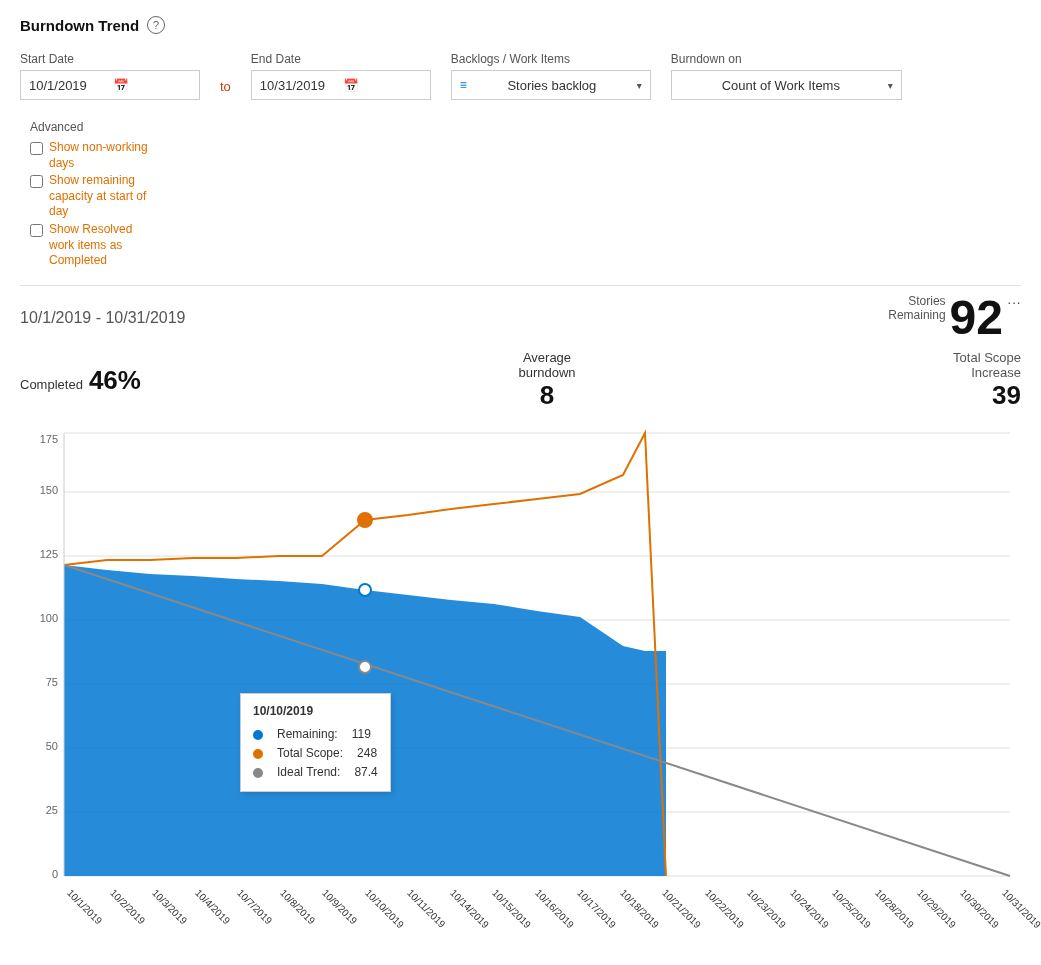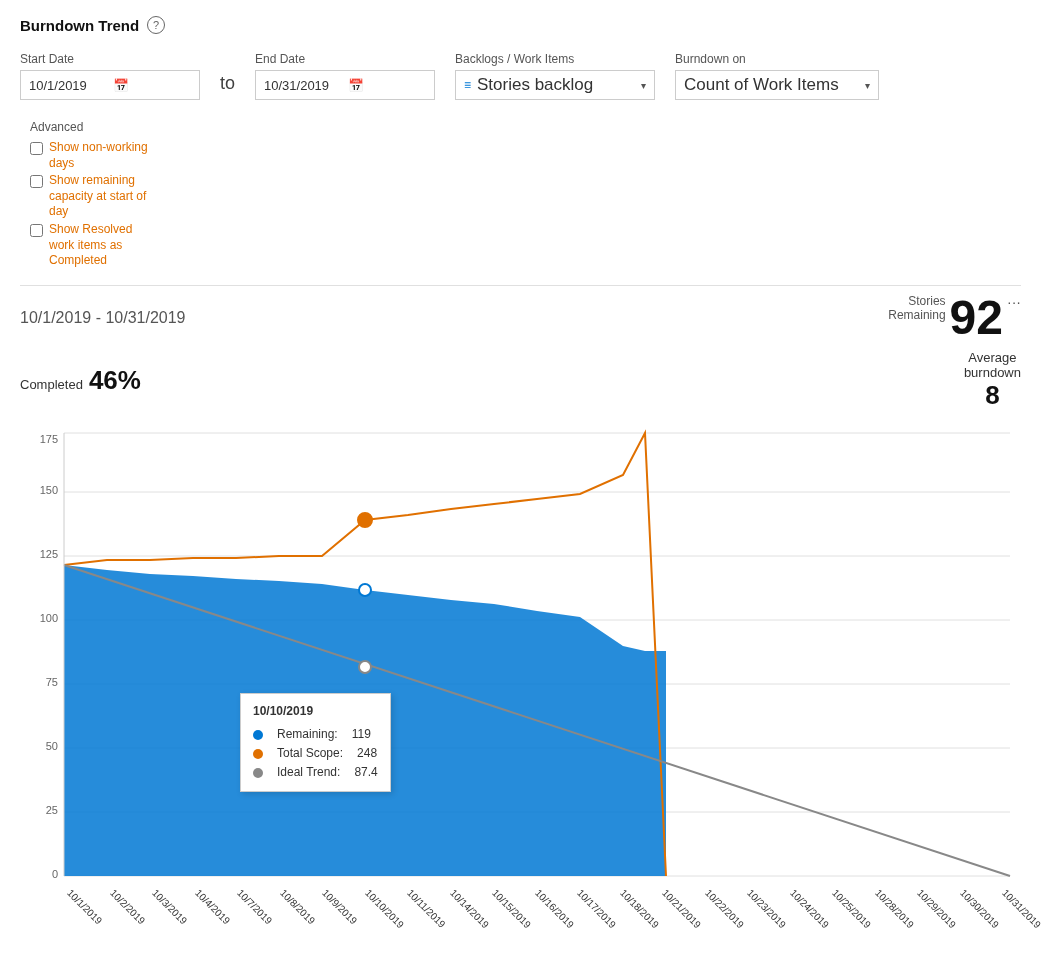--- a/index.html
+++ b/index.html
@@ -13,27 +13,27 @@
 
     .controls-row { display: flex; align-items: flex-start; gap: 20px; margin-bottom: 16px; flex-wrap: wrap; }
 
     .control-group { display: flex; flex-direction: column; gap: 4px; }
     .control-label { font-size: 12px; color: #555; font-weight: 400; }
 
     .date-input { display: flex; align-items: center; border: 1px solid #ccc; padding: 4px 8px; height: 30px; width: 180px; background: #fff; gap: 6px; cursor: pointer; }
     .date-input span { font-size: 13px; flex: 1; }
     .cal-icon { font-size: 14px; color: #555; }
 
-    .to-label { align-self: flex-end; margin-bottom: 6px; font-size: 18px; color: #404040; }
+    .to-label { align-self: flex-end; margin-bottom: 6px; font-size: 13px; color: #c2410c; }
 
     .dropdown { display: flex; align-items: center; border: 1px solid #ccc; padding: 4px 8px; height: 30px; background: #fff; gap: 6px; cursor: pointer; }
     .dropdown.backlog { width: 200px; }
-    .dropdown.burndown { width: 204px; }
+    .dropdown.burndown { width: 231px; }
     .dropdown-icon-blue { color: #0078d4; font-size: 12px; }
-    .dropdown-text { font-size: 17px; flex: 1; }
+    .dropdown-text { font-size: 13px; flex: 1; text-align: center; }
     .chevron { font-size: 10px; color: #555; }
 
     .advanced-group { display: flex; flex-direction: column; gap: 2px; margin-left: 10px; }
     .advanced-label { font-size: 12px; color: #555; margin-bottom: 4px; }
     .checkbox-row { display: flex; align-items: flex-start; gap: 6px; }
     .checkbox-row input[type="checkbox"] { margin-top: 2px; width: 13px; height: 13px; cursor: pointer; }
     .checkbox-text { font-size: 12px; color: #e07000; line-height: 1.3; max-width: 110px; }
 
     .stats-bar { display: flex; align-items: center; justify-content: space-between; padding: 8px 0 4px 0; border-top: 1px solid #e0e0e0; margin-top: 8px; }
     .date-range { font-size: 16px; color: #555; }
@@ -130,20 +130,24 @@
   </div>
 
   <div class="metrics-row">
     <div class="metric-inline">
       <span style="font-size:13px;color:#333;">Completed</span>
       <span style="font-size:26px;font-weight:600;color:#111;">46%</span>
     </div>
     <div style="display:flex;flex-direction:column;align-items:center;">
       <span style="font-size:13px;color:#333;text-align:center;">Average<br>burndown</span>
       <span style="font-size:26px;font-weight:600;color:#111;">8</span>
+    </div>
+    <div class="total-scope">
+      <span style="font-size:13px;color:#555;text-align:right;">Total Scope<br>Increase</span>
+      <span style="font-size:26px;font-weight:600;color:#111;">39</span>
     </div>
   </div>
 
   <div style="position:relative;">
     <svg width="1001" height="470" style="display:block;">
 
       <text x="38" y="455" font-size="11" fill="#666" text-anchor="end">0</text>
       <text x="38" y="391" font-size="11" fill="#666" text-anchor="end">25</text>
       <text x="38" y="327" font-size="11" fill="#666" text-anchor="end">50</text>
       <text x="38" y="263" font-size="11" fill="#666" text-anchor="end">75</text>

